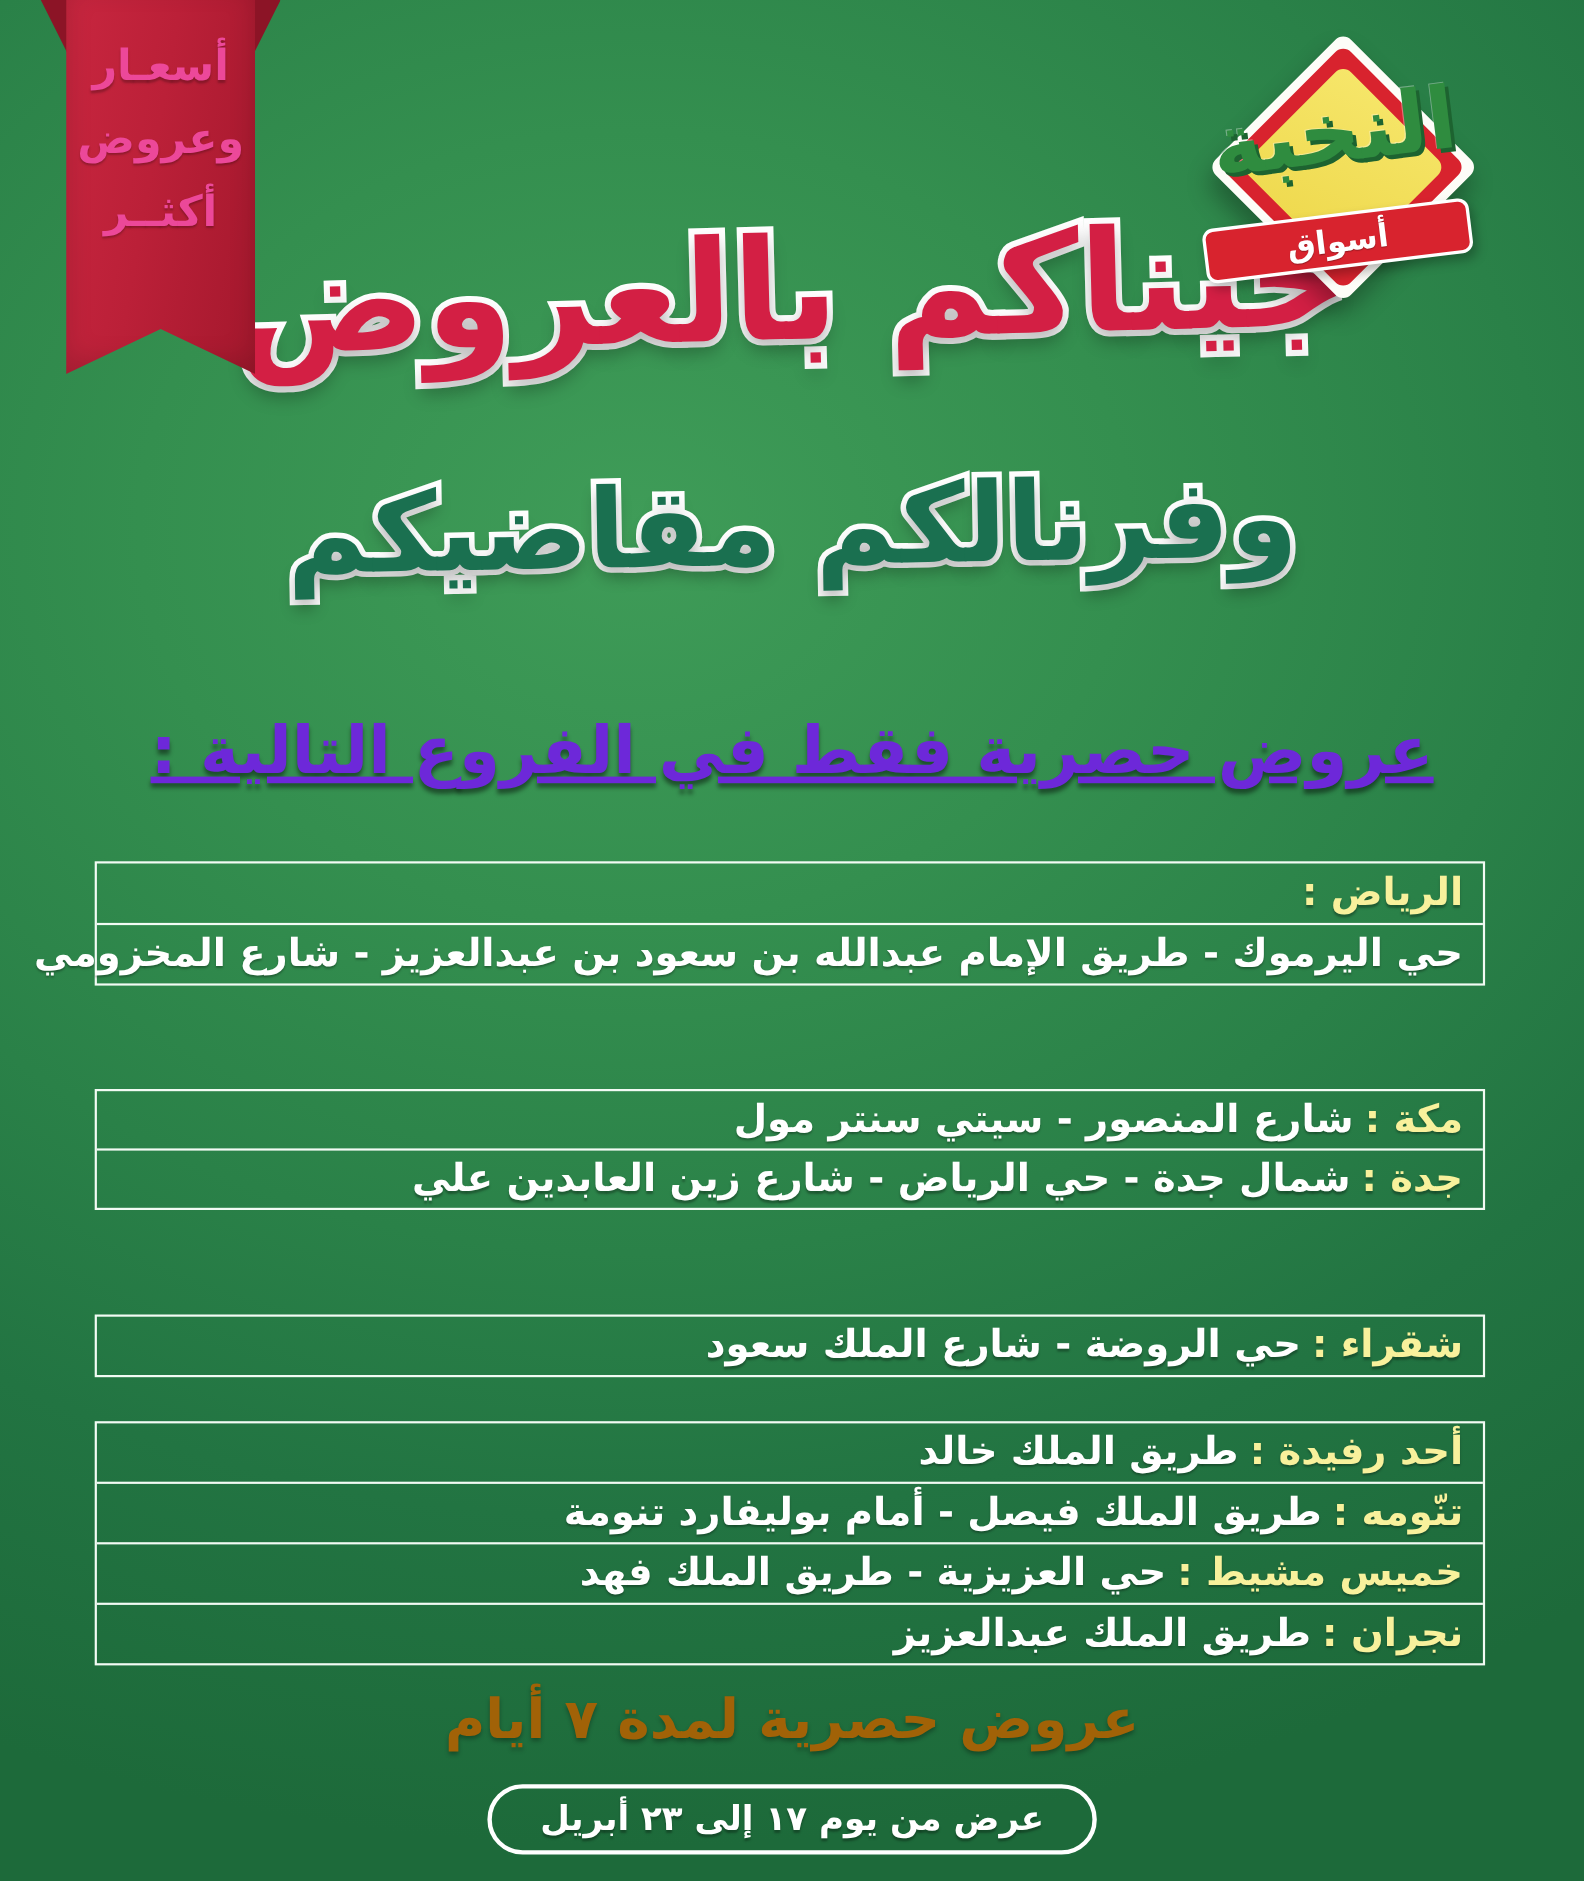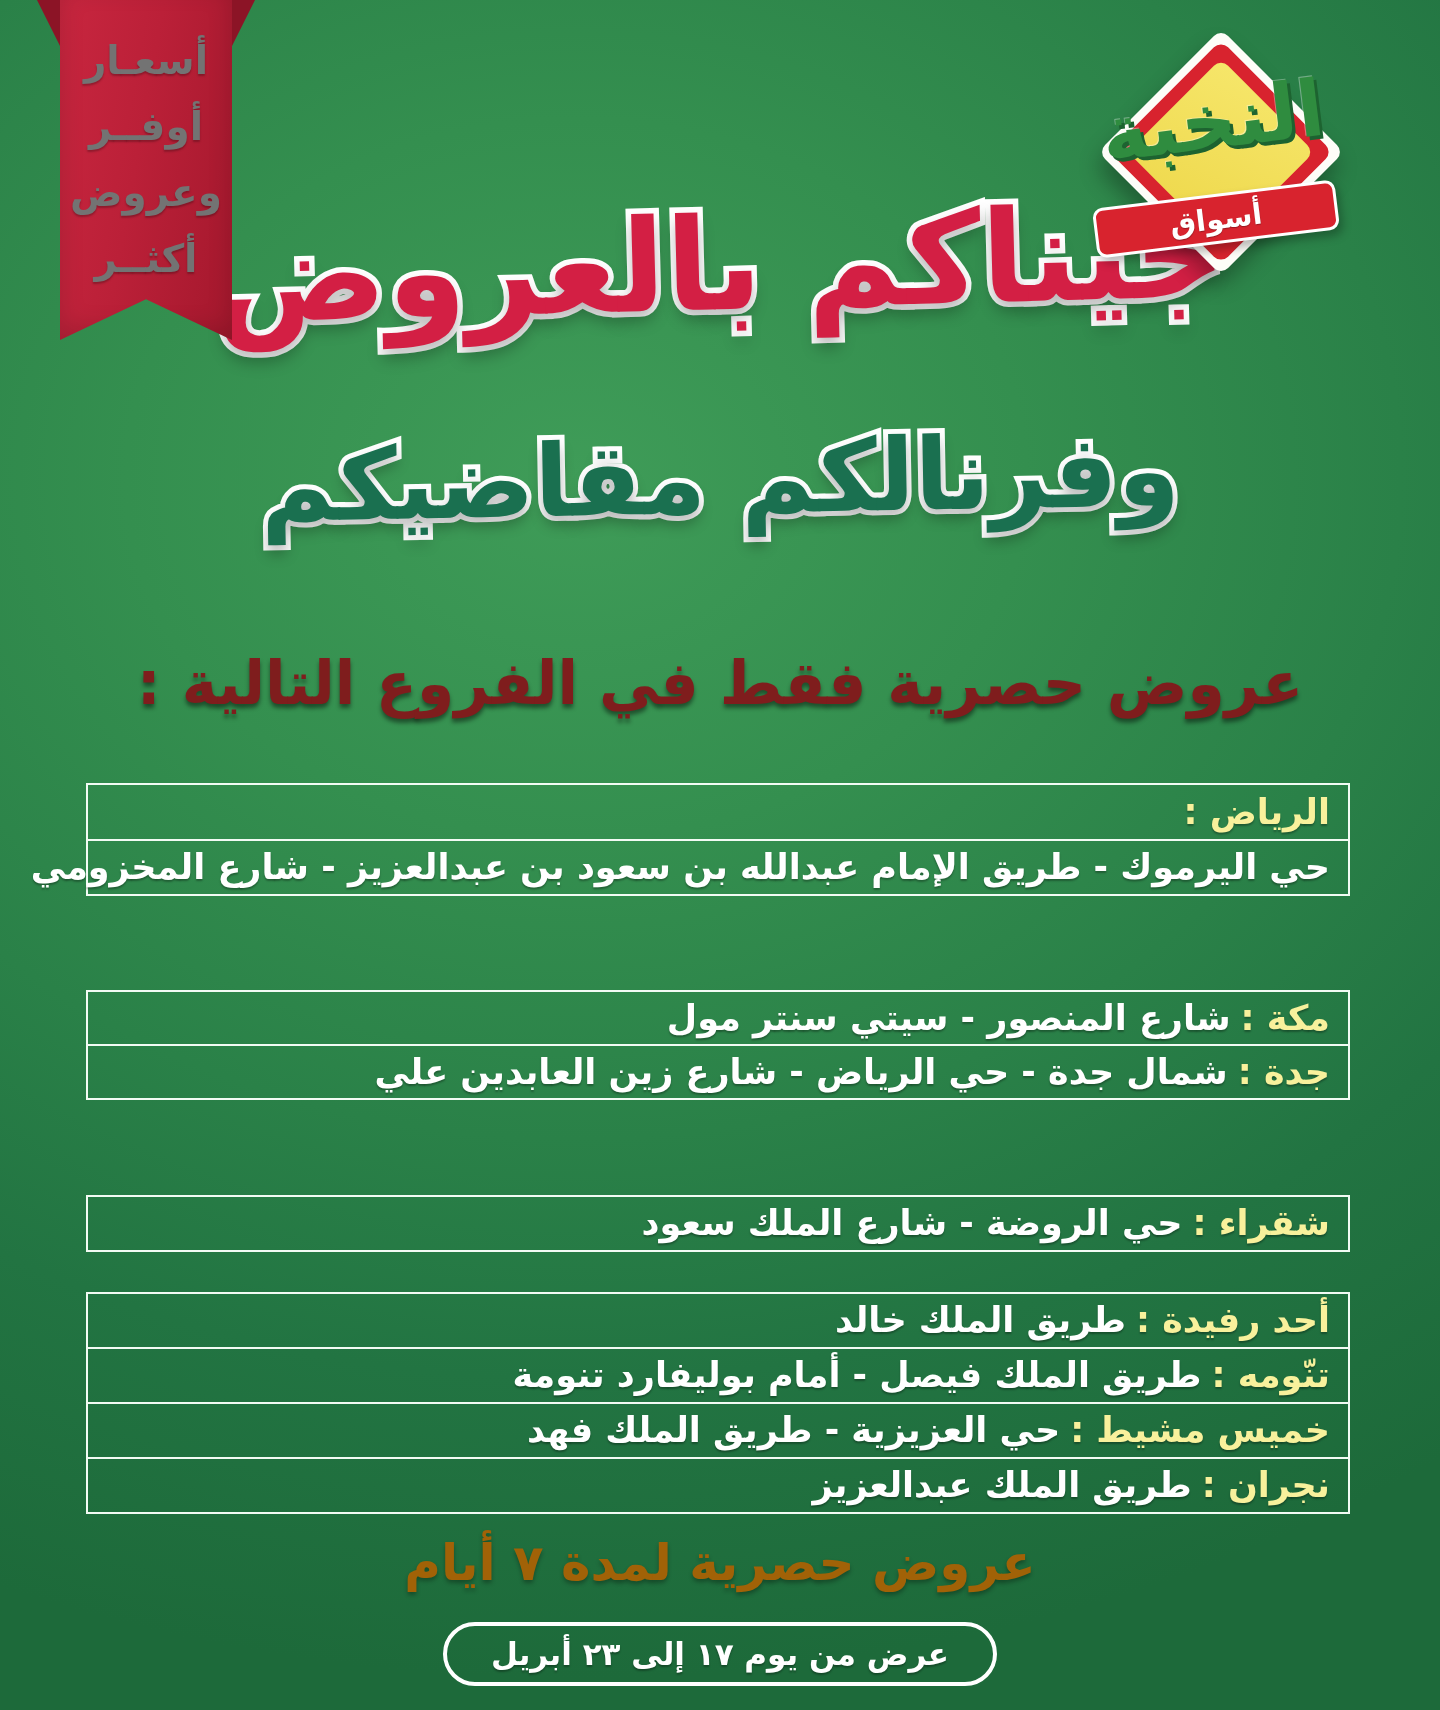--- a/index.html
+++ b/index.html
@@ -17,21 +17,21 @@
     position:absolute;inset:0;
     background:linear-gradient(100deg,#c8263f 0%,#bb2038 45%,#a4182d 100%);
     clip-path:polygon(0 0,100% 0,100% 100%,50% 88%,0 100%);
     box-shadow:inset 0 -12px 24px rgba(0,0,0,.15);
   }
   .ribbon-fold{position:absolute;top:0;width:24px;height:48px;background:#8c1426;}
   .ribbon-fold.left{left:-23px;clip-path:polygon(0 0,100% 0,100% 100%);}
   .ribbon-fold.right{right:-23px;clip-path:polygon(0 0,100% 0,0 100%);}
   .ribbon-text{
     position:absolute;left:0;right:0;top:28px;text-align:center;
-    color:#737373;font-weight:bold;font-size:39px;line-height:66px;white-space:nowrap;
+    color:#ec4899;font-weight:bold;font-size:39px;line-height:66px;white-space:nowrap;
   }
   .ribbon-text div{text-shadow:0 2px 2px rgba(0,0,0,.25);}
 
   
   .logo{left:1092px;top:26px;width:258px;height:252px;z-index:4;}
   .diamond{position:absolute;left:50%;top:50%;transform:translate(-50%,-50%) rotate(45deg);border-radius:10px;}
   .diamond.white{width:174px;height:174px;background:#fdfdf8;box-shadow:8px 12px 22px rgba(0,0,0,.3);}
   .diamond.red{width:158px;height:158px;background:#d8232e;}
   .diamond.yellow{width:132px;height:132px;background:linear-gradient(160deg,#f6e66a,#eed84b);}
   .logo-name{
@@ -60,22 +60,23 @@
   .title-green{
     top:420px;font-size:100px;color:#1a7050;
     -webkit-text-stroke:10px #fff;paint-order:stroke fill;
     transform:rotate(-1deg);
     text-shadow:0 9px 14px rgba(0,0,0,.28);
   }
 
   
   .heading{
     top:648px;left:0;right:0;text-align:center;
-    font-size:60px;font-weight:bold;color:#7f1d1d;
+    font-size:60px;font-weight:bold;color:#6d28d9;
     text-shadow:0 4px 4px rgba(0,0,0,.45);
+    text-decoration:underline;
   }
 
   
   .box{
     left:86px;width:1264px;border:2px solid #f2fbf4;
     box-sizing:border-box;direction:rtl;
   }
   .box .row{
     height:53px;line-height:53px;white-space:nowrap;
     font-size:35px;font-weight:bold;color:#fff;
@@ -108,21 +109,20 @@
 </style>
 </head>
 <body>
 
 <div class="abs ribbon">
   <div class="ribbon-fold left"></div>
   <div class="ribbon-fold right"></div>
   <div class="ribbon-body"></div>
   <div class="ribbon-text">
     <div>أسعـار</div>
-    <div>أوفــر</div>
     <div>وعروض</div>
     <div>أكثــر</div>
   </div>
 </div>
 
 <div class="abs logo">
   <div class="diamond white"></div>
   <div class="diamond red"></div>
   <div class="diamond yellow"></div>
   <div class="logo-name">النخبة</div>

